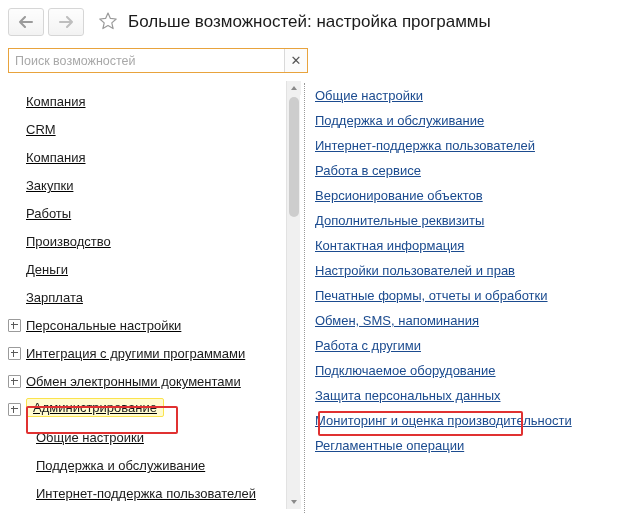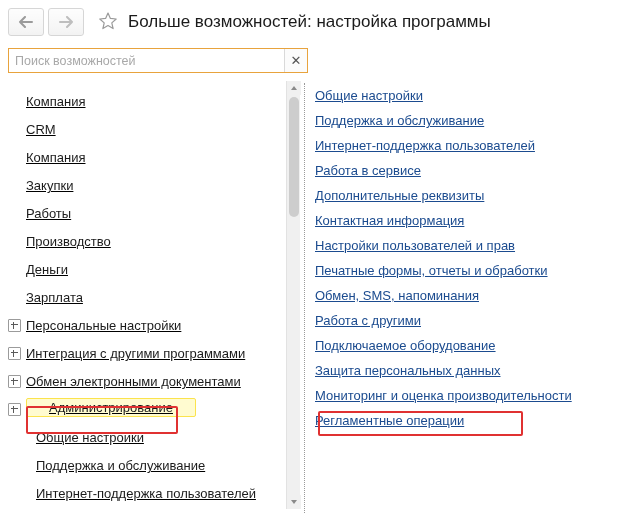--- a/index.html
+++ b/index.html
@@ -174,21 +174,21 @@
   }
 
   .tree-label {
     font-size: 13px;
     color: #1b1b1b;
   }
   .tree-row.level2 { padding-left: 36px; }
   .tree-row.selected .tree-label-wrap {
     background: #fffbd0;
     border: 1px solid #fbe34d;
-    padding: 1px 22px;
+    padding: 1px 6px;
     border-radius: 2px;
   }
   .tree-label-wrap { display: inline-block; }
 
   .red-outline {
     position: absolute;
     border: 2px solid #e03131;
     border-radius: 2px;
     pointer-events: none;
     box-sizing: border-box;
@@ -416,20 +416,23 @@
     <div class="link-item">
         <span class="link">Поддержка и обслуживание</span>
       </div>
     <div class="link-item">
         <span class="link">Интернет-поддержка пользователей</span>
       </div>
     <div class="link-item">
         <span class="link">Работа в сервисе</span>
       </div>
     <div class="link-item">
+        <span class="link">Версионирование объектов</span>
+      </div>
+    <div class="link-item">
         <span class="link">Дополнительные реквизиты</span>
       </div>
     <div class="link-item">
         <span class="link">Контактная информация</span>
       </div>
     <div class="link-item">
         <span class="link">Настройки пользователей и прав</span>
       </div>
     <div class="link-item">
         <span class="link">Печатные формы, отчеты и обработки</span>

